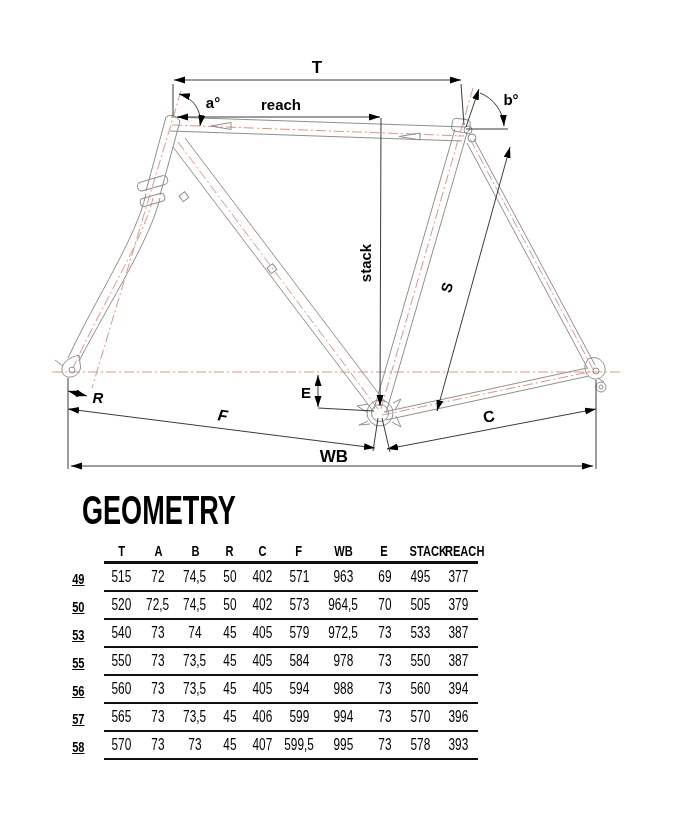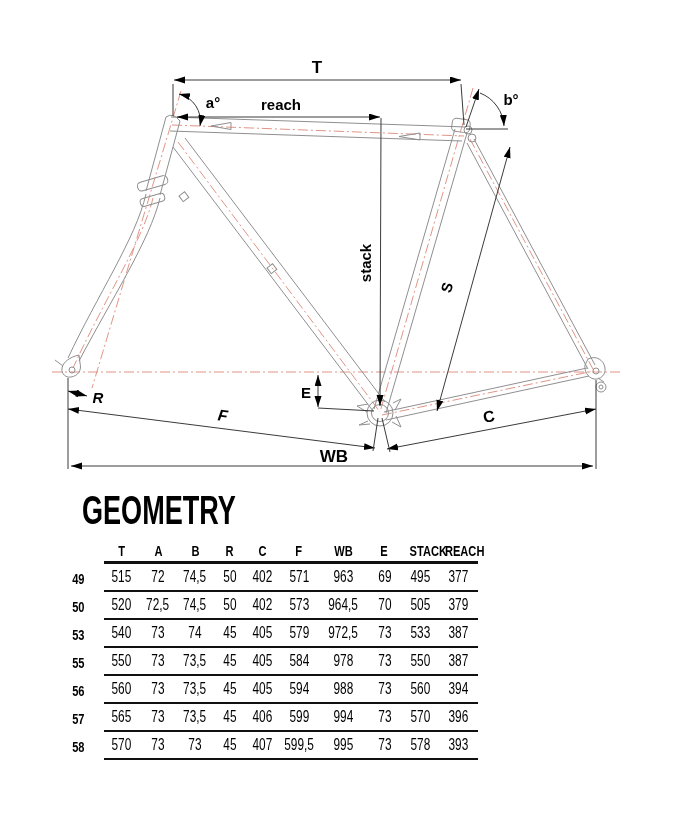--- a/index.html
+++ b/index.html
@@ -6,21 +6,21 @@
   .sheet{position:relative;width:677px;height:827px;background:#fff;overflow:hidden;
          font-family:"Liberation Sans",sans-serif;color:#000;}
   .diagram{position:absolute;left:0;top:0;}
   .dim-label{font-family:"Liberation Sans",sans-serif;font-weight:bold;fill:#000;}
   .title{position:absolute;left:66px;top:490px;font-size:41px;font-weight:800;
          letter-spacing:0px;line-height:40px;white-space:nowrap;margin-left:16px;}
   .cx{display:inline-block;transform:scaleX(0.66);transform-origin:left center;}
   .cxc{display:inline-block;transform:scaleX(0.74);transform-origin:center center;}
   .geo-table{position:absolute;left:70px;top:540px;width:408px;}
   .trow{display:flex;align-items:stretch;}
-  .rlabel{width:34px;font-weight:bold;font-size:15px;display:flex;align-items:center;}
+  .rlabel{width:34px;font-weight:bold;font-size:15px;display:flex;align-items:center;text-decoration:underline;}
   .strip{display:grid;grid-template-columns:35px 38px 36px 33px 32px 42px 46px 37px 35px 40px;
          border-bottom:2.5px solid #101010;}
   .strip.head{border-bottom:3.5px solid #101010;}
   .cell{text-align:center;font-size:16px;line-height:26px;white-space:nowrap;}
   .hcell{text-align:center;font-weight:bold;font-size:15px;line-height:21px;white-space:nowrap;}
 </style>
 </head>
 <body>
 
 <div class="sheet">

